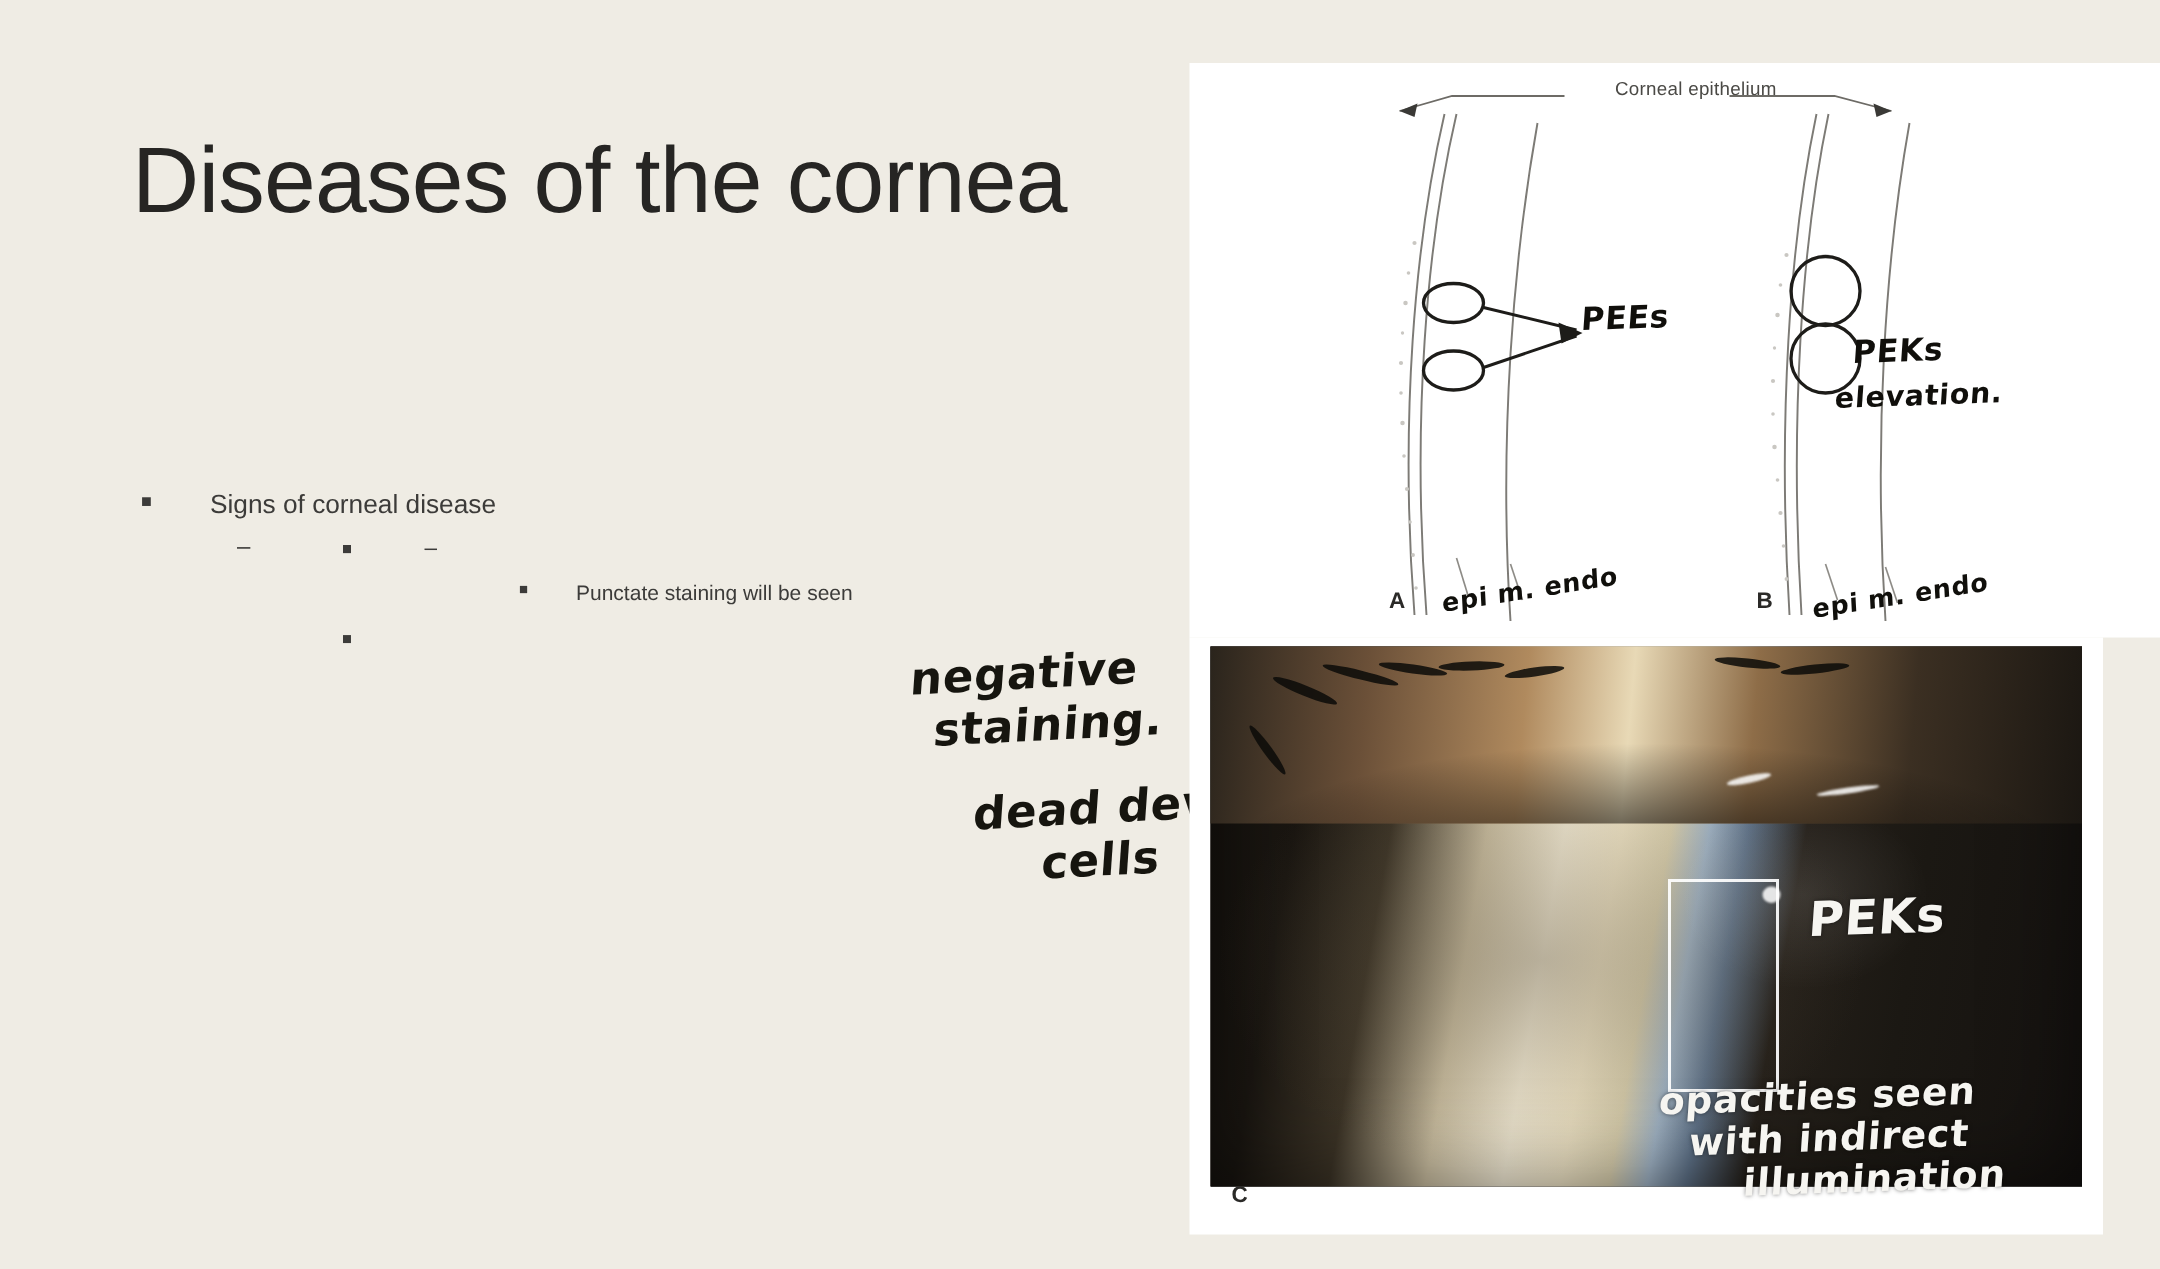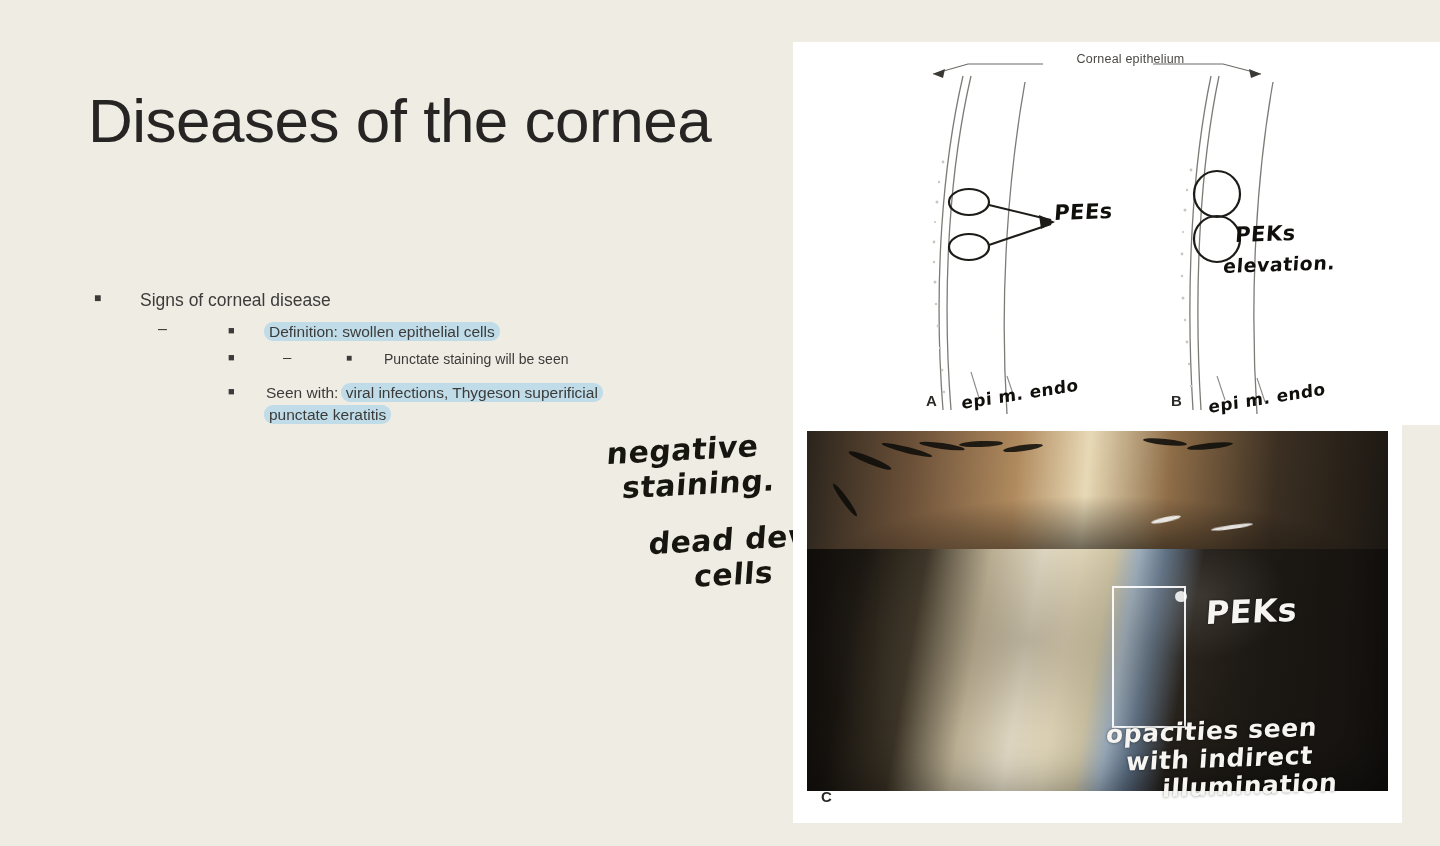--- a/index.html
+++ b/index.html
@@ -45,20 +45,21 @@
     position: absolute;
     left: 0;
     top: 0;
     color: #3c3b39;
     font-family: "Liberation Sans", sans-serif;
     line-height: inherit;
   }
   .btext {
     display: block;
     color: #3c3b39;
+    margin-top: 36px;
   }
   .hl {
     background: #bfdce8;
     border-radius: 9px;
     box-decoration-break: clone;
     -webkit-box-decoration-break: clone;
     padding: 1px 5px;
     margin: 0 -2px;
   }
 
@@ -234,40 +235,37 @@
       <span class="marker">■</span>
       <span class="btext">Signs of corneal disease</span>
     </div>
 
     <div class="bullet-row lvl2">
       <span class="marker">–</span>
     </div>
 
     <div class="bullet-row lvl3">
       <span class="marker">■</span>
-      <span class="btext"><span class="hl">Definition: swollen epithelial cells</span></span>
     </div>
 
     <div class="bullet-row lvl3 wide">
       <span class="marker">■</span>
     </div>
 
     <div class="bullet-row lvl4">
       <span class="marker">–</span>
     </div>
 
     <div class="bullet-row lvl5">
       <span class="marker">■</span>
       <span class="btext">Punctate staining will be seen</span>
     </div>
 
     <div class="bullet-row lvl3 wide">
       <span class="marker">■</span>
-      <span class="btext"><span>Seen with:</span>
-        <span class="hl">viral infections, Thygeson superificial punctate keratitis</span></span>
     </div>
 
   </div>
 
   <div class="hand hand-neg">
     <span>negative</span>
     <span class="l2">staining.</span>
   </div>
 
   <div class="hand hand-dead">

